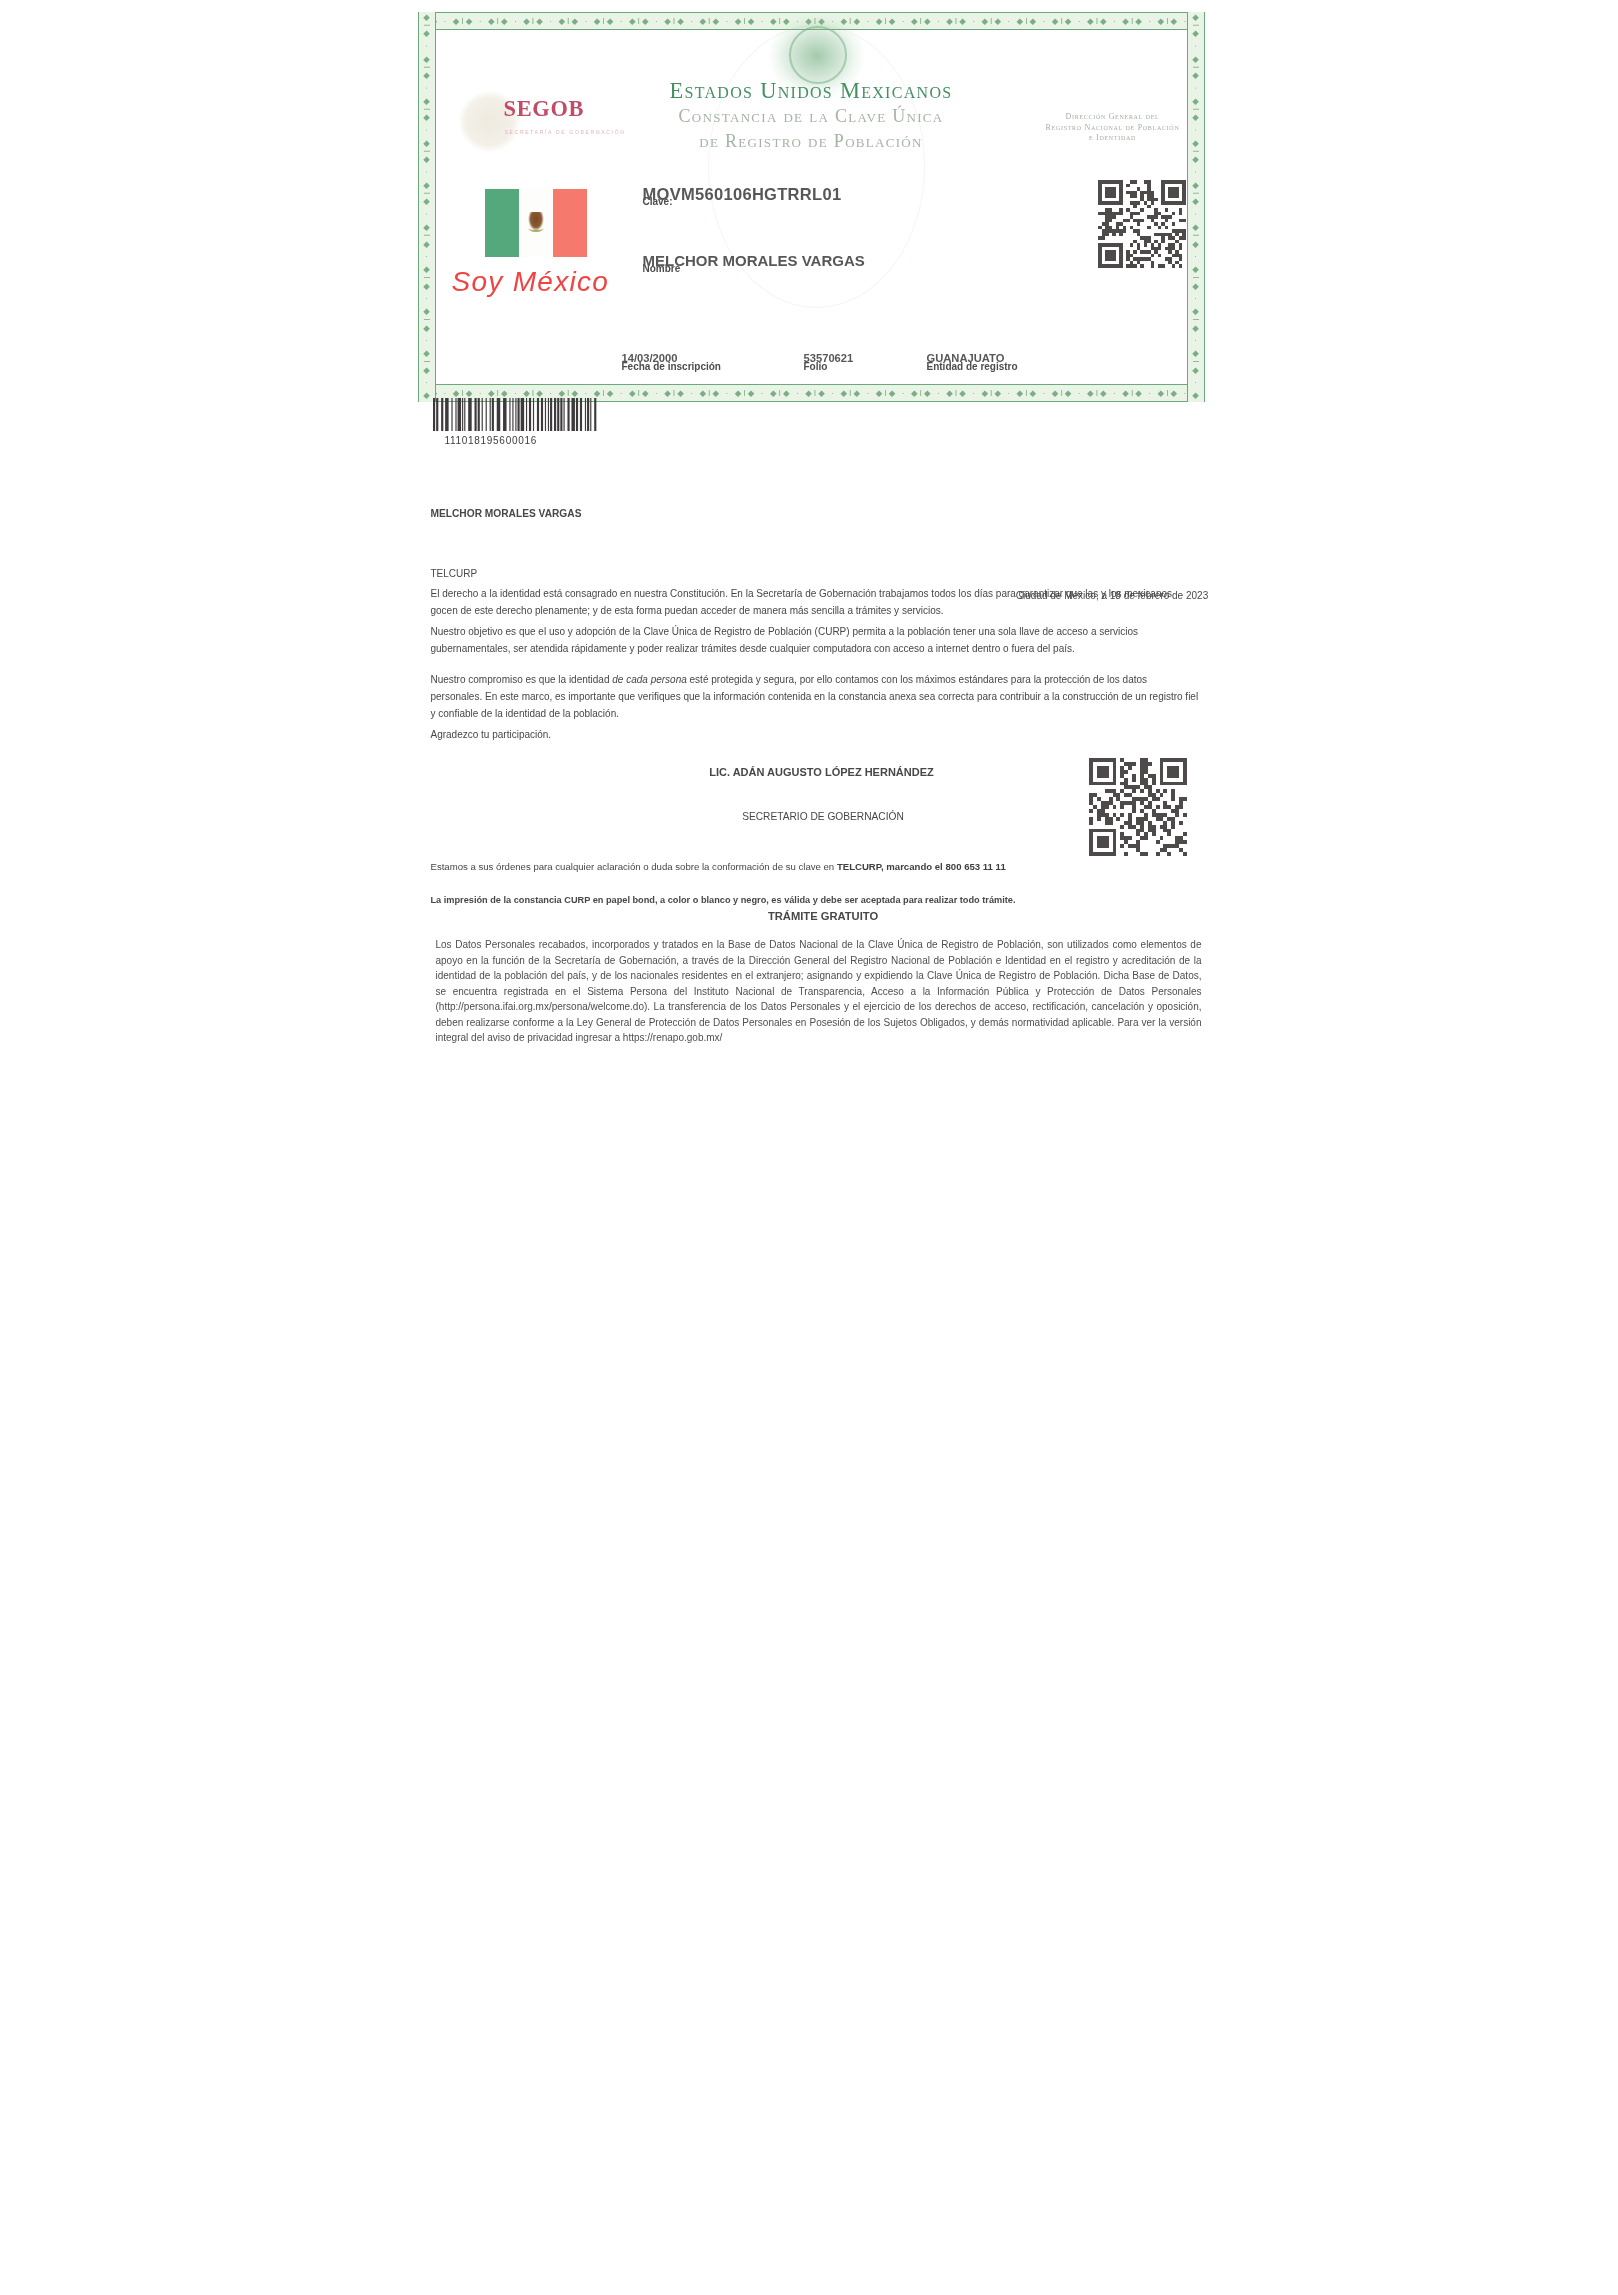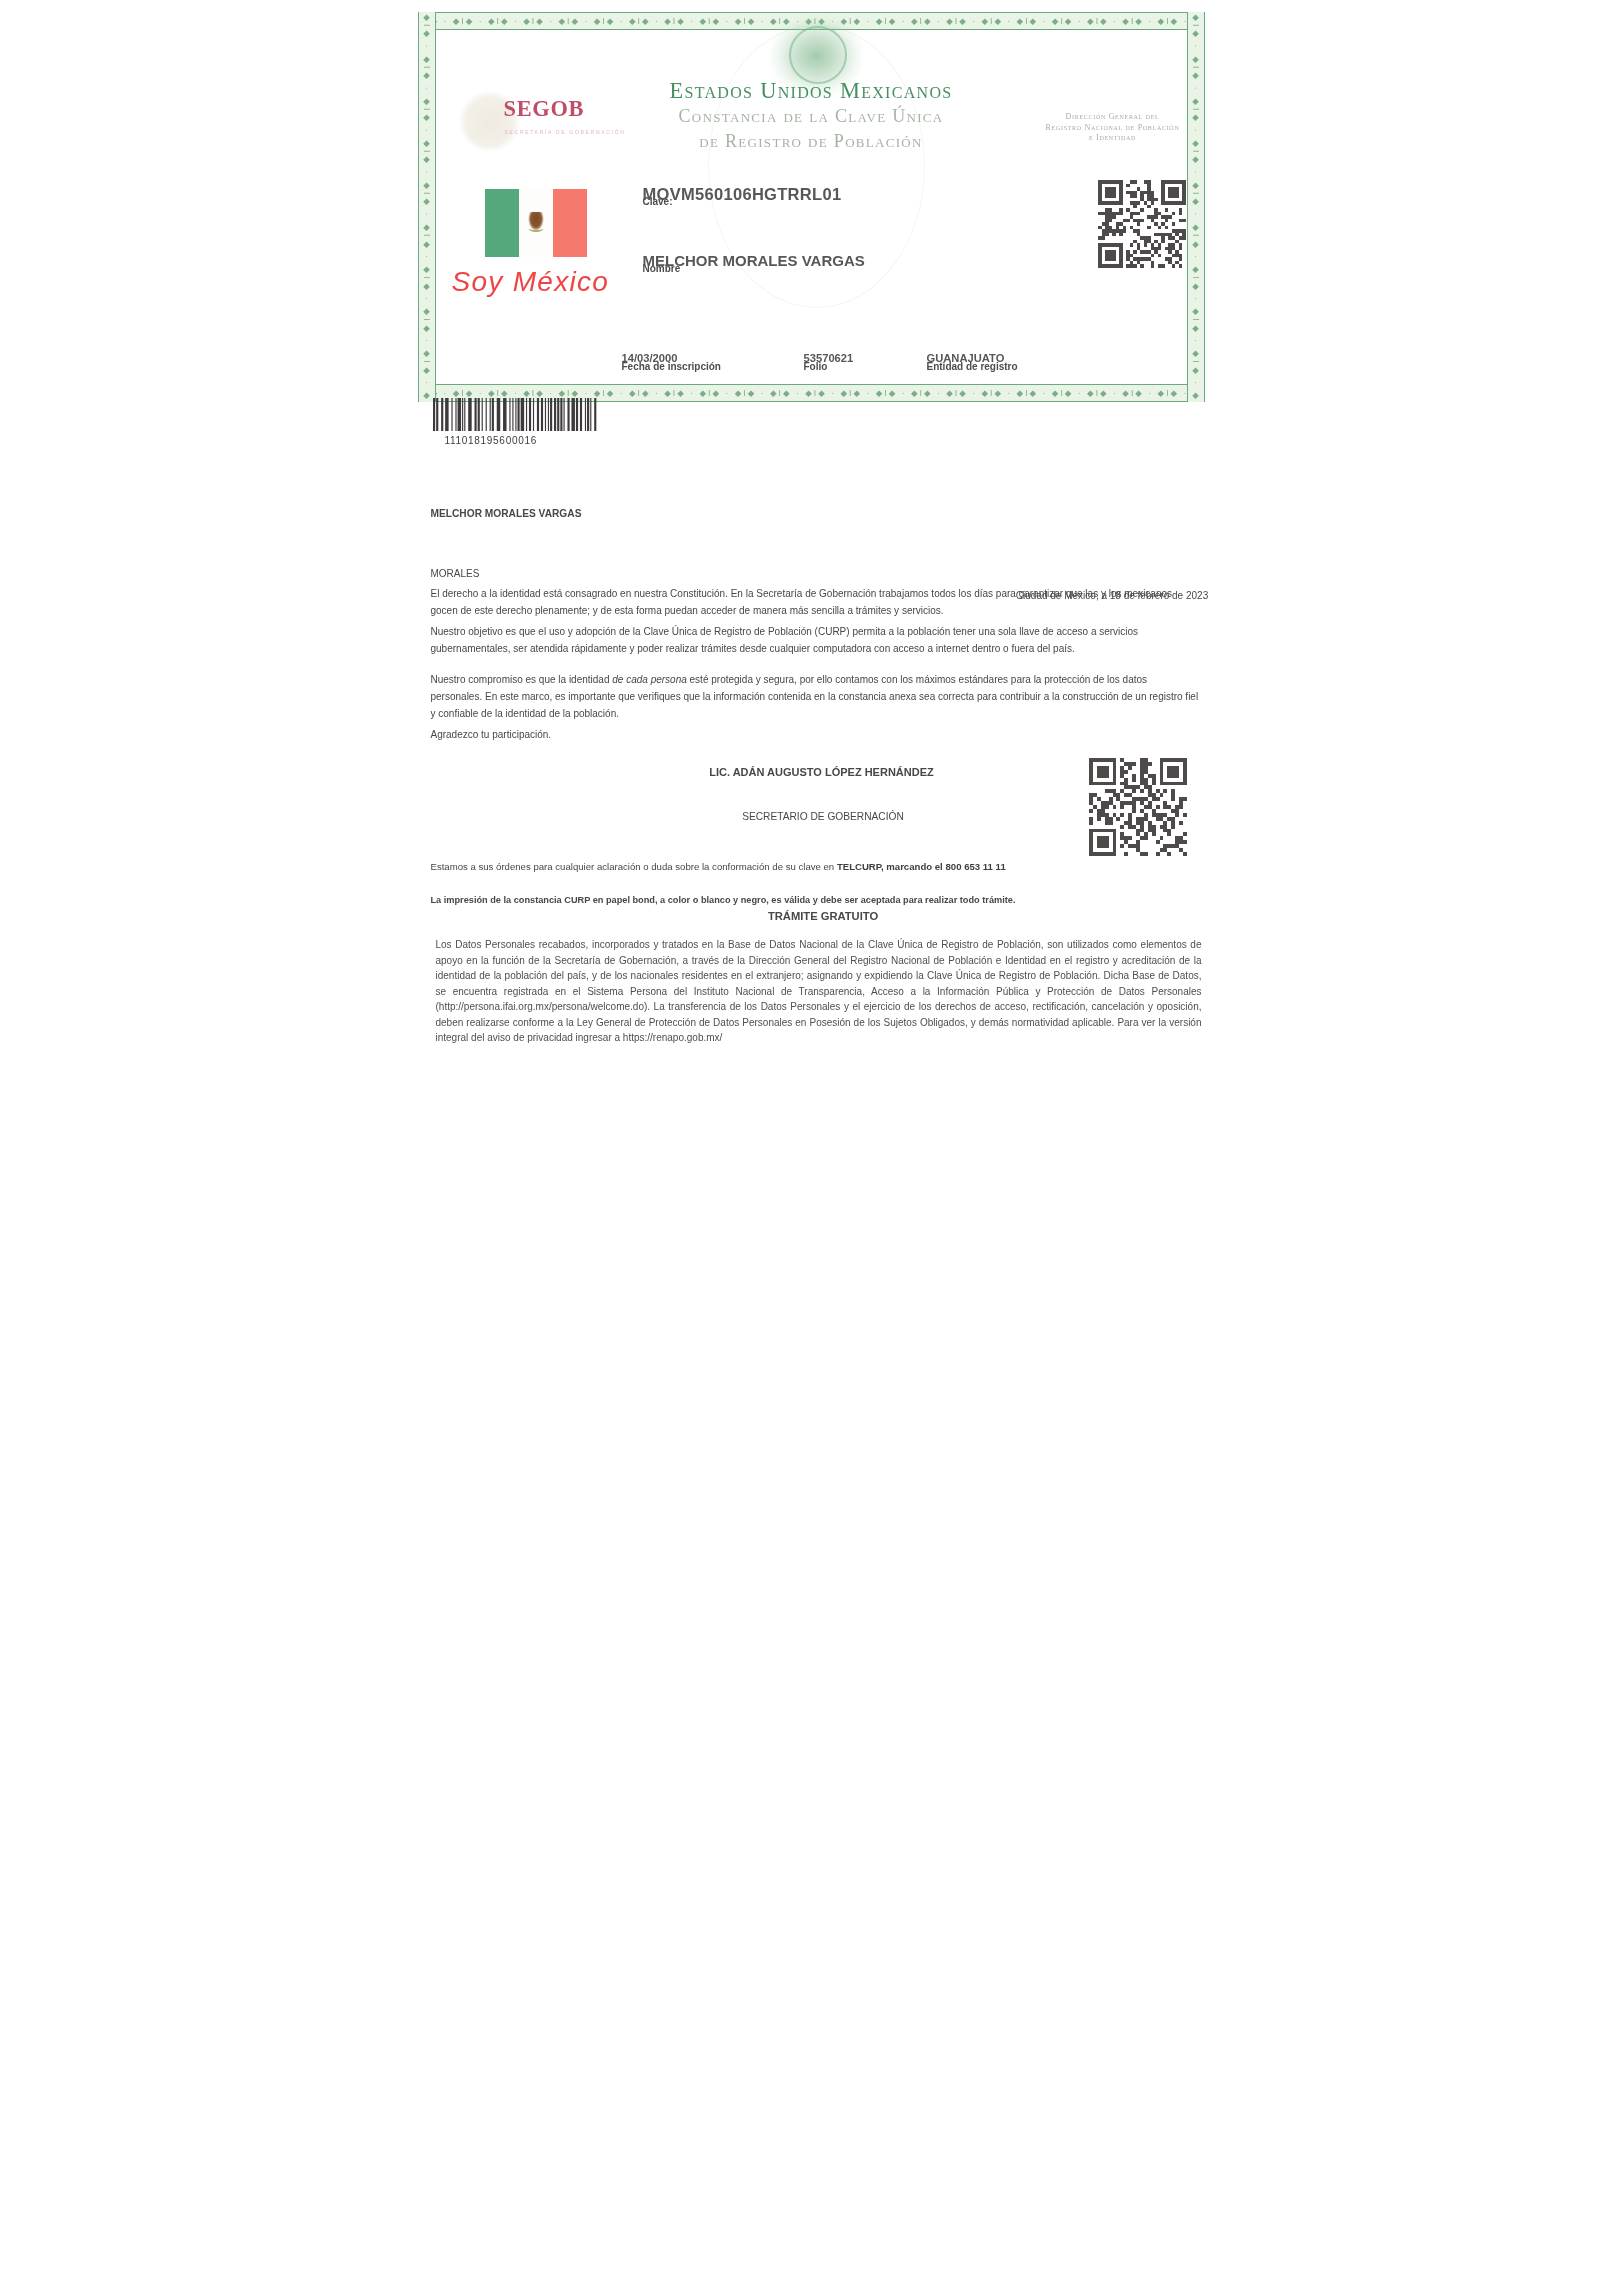--- a/index.html
+++ b/index.html
@@ -389,21 +389,21 @@
         <rect x="88.50" y="0" width="1.3" height="30" fill="#3e3a3c"></rect>
         <rect x="91.50" y="0" width="0.7" height="30" fill="#3e3a3c"></rect>
         <rect x="92.80" y="0" width="1.3" height="30" fill="#3e3a3c"></rect>
         <rect x="94.70" y="0" width="0.7" height="30" fill="#3e3a3c"></rect>
         <rect x="97.10" y="0" width="1.3" height="30" fill="#3e3a3c"></rect>
       </svg>
     </div>
   <div class="barcode-num">111018195600016</div>
 
   <div class="txt recipient">MELCHOR MORALES VARGAS</div>
-  <div class="txt presente">MORALES</div>
+  <div class="txt presente">TELCURP</div>
   <div class="txt dateline">Ciudad de México, a 18 de febrero de 2023</div>
 
   <div class="txt p1">El derecho a la identidad está consagrado en nuestra Constitución. En la Secretaría de Gobernación trabajamos todos los días para garantizar que las y los mexicanos gocen de este derecho plenamente; y de esta forma puedan acceder de manera más sencilla a trámites y servicios.</div>
   <div class="txt p2">Nuestro objetivo es que el uso y adopción de la Clave Única de Registro de Población (CURP) permita a la población tener una sola llave de acceso a servicios gubernamentales, ser atendida rápidamente y poder realizar trámites desde cualquier computadora con acceso a internet dentro o fuera del país.</div>
   <div class="txt p3"><span>Nuestro compromiso es que la identidad </span><span style="font-style:italic">de cada persona</span><span> esté protegida y segura, por ello contamos con los máximos estándares para la protección de los datos personales. En este marco, es importante que verifiques que la información contenida en la constancia anexa sea correcta para contribuir a la construcción de un registro fiel y confiable de la identidad de la población.</span></div>
 
   <div class="txt thanks">Agradezco tu participación.</div>
   <div class="txt signer">LIC. ADÁN AUGUSTO LÓPEZ HERNÁNDEZ</div>
   <div class="txt signer-title">SECRETARIO DE GOBERNACIÓN</div>
 

